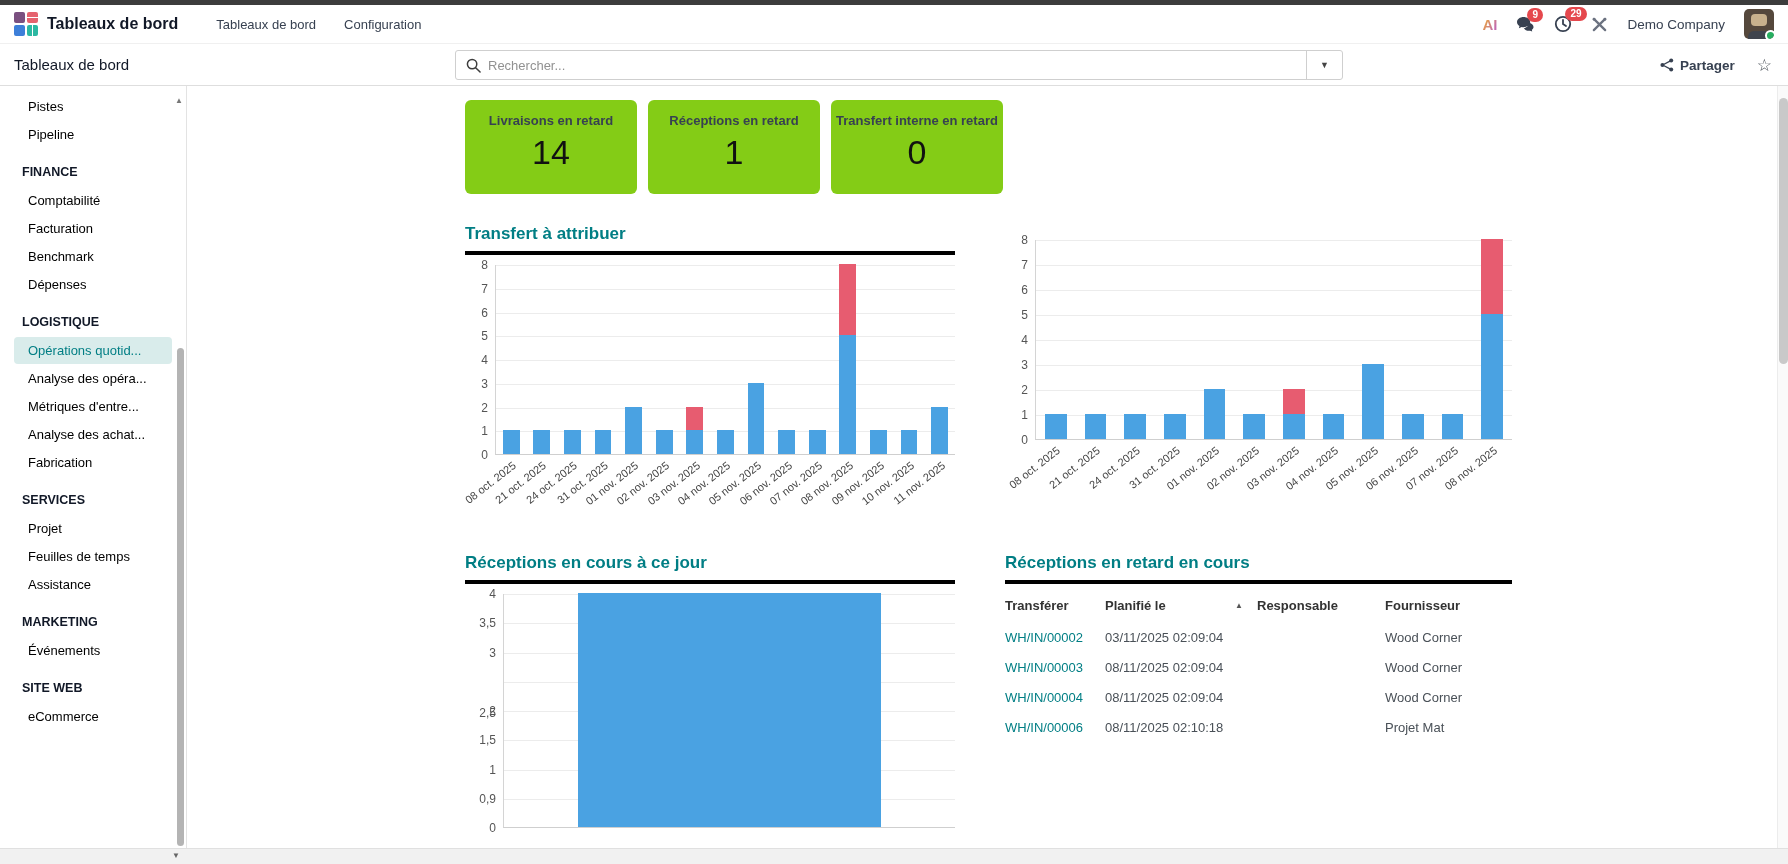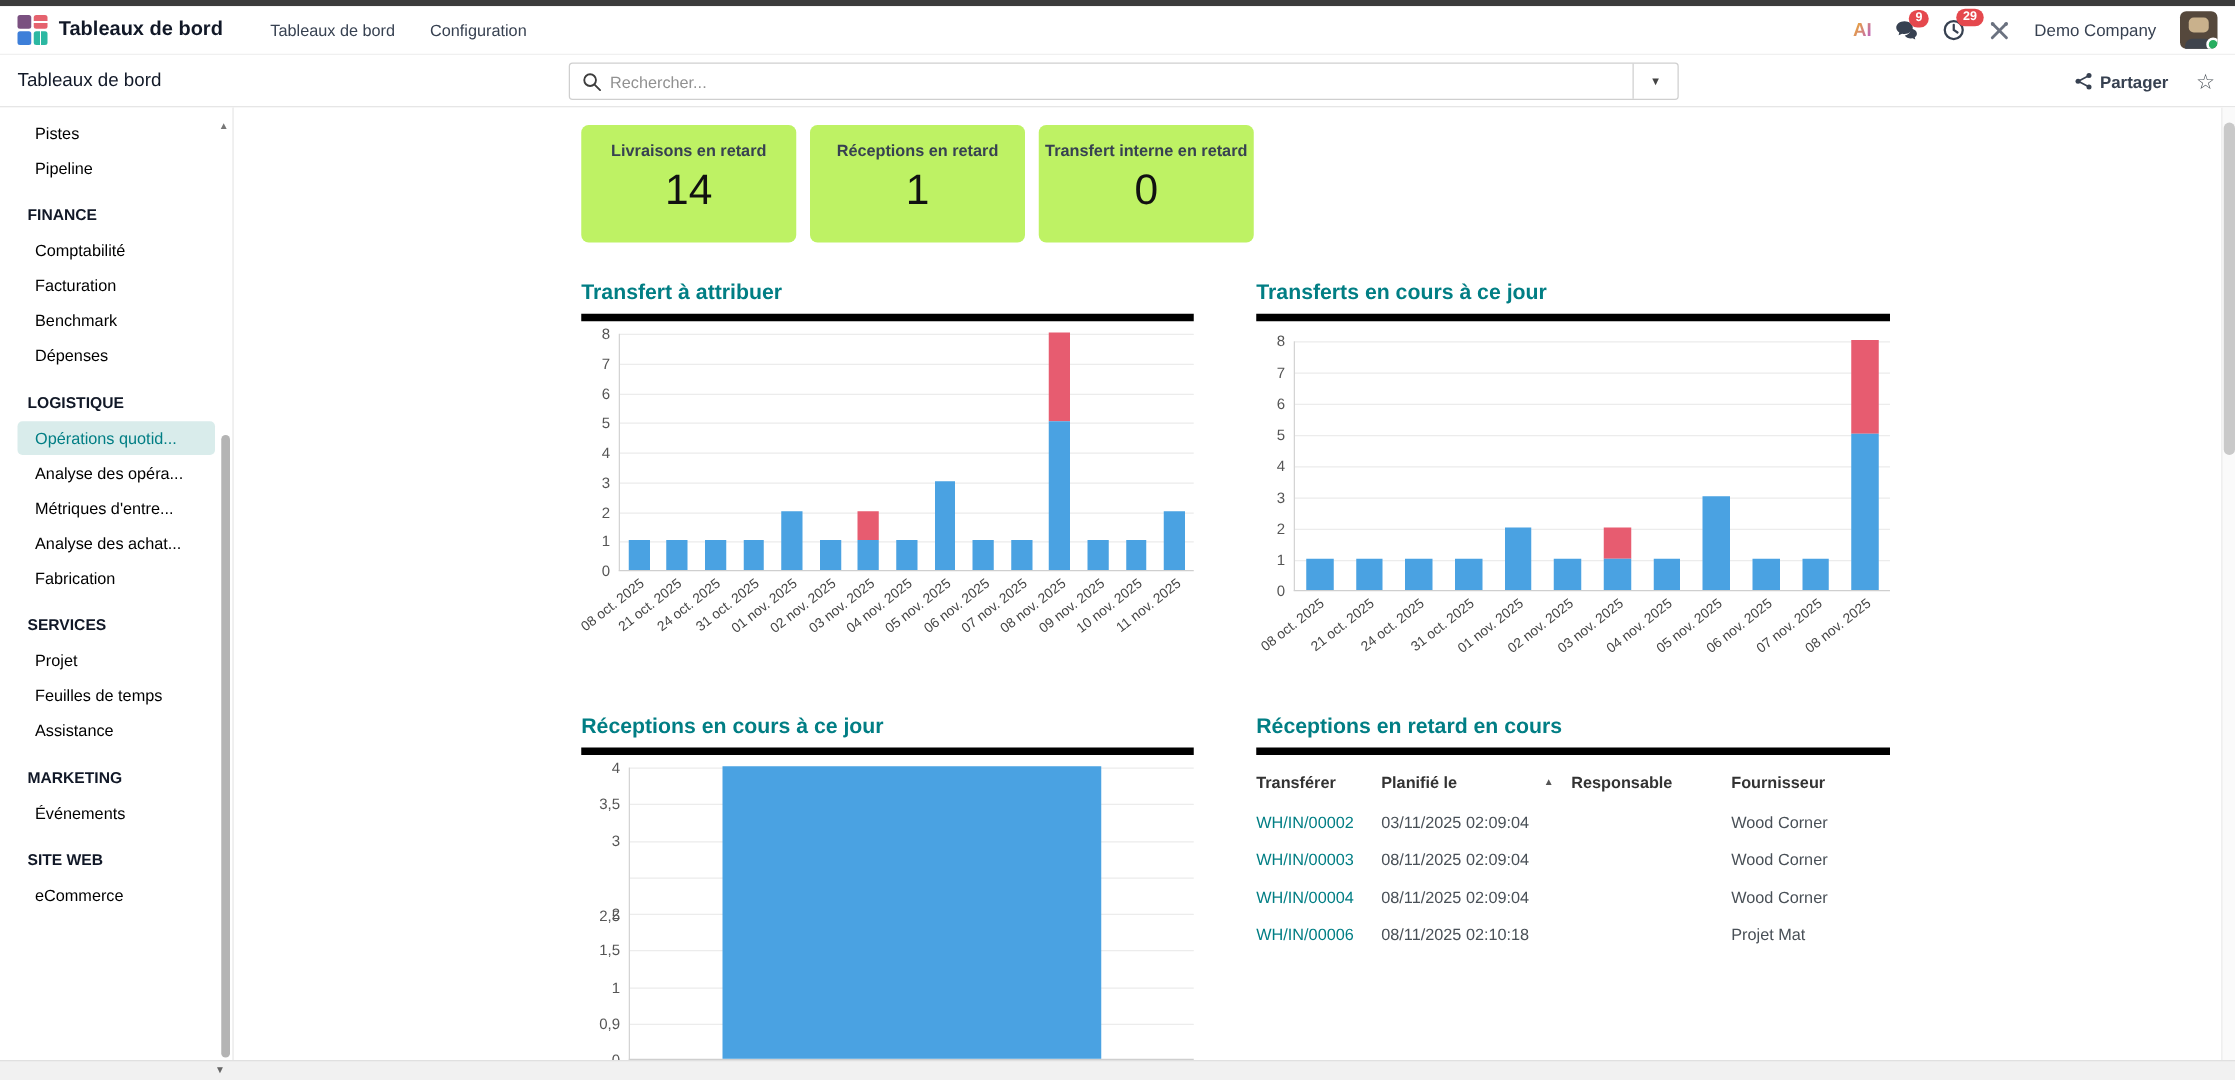--- a/index.html
+++ b/index.html
@@ -58,27 +58,27 @@
              border-radius:4px; cursor:pointer; white-space:nowrap; overflow:hidden; }
   .sb-item.active { background:#d9eceb; color:#017e84; }
   .sb-scroll-up { position:absolute; top:10px; right:3px; font-size:8px; color:#777; }
   .sb-thumb { position:absolute; right:2px; top:262px; width:7px; height:498px;
               background:#b4b4b4; border-radius:4px; }
 
   .content { flex:1; background:#fff; position:relative; overflow:hidden; }
   .dash { width:1050px; margin:14px 0 0 278px; }
 
   .kpi-row { display:flex; gap:11px; margin-bottom:30px; }
-  .kpi { width:172px; height:94px; background:#bef264; border-radius:6px; text-align:center; padding-top:13px; }
+  .kpi { width:172px; height:94px; background:#84cc16; border-radius:6px; text-align:center; padding-top:13px; }
   .kpi-label { font-size:13px; font-weight:700; color:#374151; }
   .kpi-value { font-size:34px; color:#111; margin-top:5px; }
 
   .grid { display:grid; grid-template-columns:490px 507px; column-gap:50px; row-gap:40px; }
   .panel-title { font-size:17px; font-weight:700; color:#017e84; padding-bottom:7px;
-                 border-bottom:6px solid #000000; margin-bottom:10px; }
+                 border-bottom:4px solid #000000; margin-bottom:10px; }
   .legend { display:flex; justify-content:center; gap:26px; font-size:12px; color:#555;
             margin:2px 0 8px; align-items:center; }
   .legend .sq { display:inline-block; width:11px; height:11px; border-radius:2px; margin-right:6px; vertical-align:-1px; }
 
   .plot-wrap { display:flex; }
   .yaxis { position:relative; }
   .ylab { position:absolute; right:7px; font-size:12px; color:#555; }
   .plotbox { flex:1; position:relative; border-left:1px solid #d4d4d4; border-bottom:1px solid #cfcfcf; }
   .gline { position:absolute; left:0; right:0; height:1px; background:#ececec; }
   .slots { position:absolute; left:0; right:0; top:0; bottom:0; display:flex; align-items:flex-end; }
@@ -377,21 +377,20 @@
               </div>
               <div class="xanchor" style="left: 90%;">
                 <span>10 nov. 2025</span>
               </div>
               <div class="xanchor" style="left: 96.6667%;">
                 <span>11 nov. 2025</span>
               </div>
             </div>
           </div>
           <div class="panel">
-            <div class="panel-title">Transferts en cours à ce jour</div>
             <div class="plot-wrap" style="margin-top: 16px;">
               <div class="yaxis" style="width: 30px; height: 200px;">
                 <span class="ylab" style="top: 193px;">0</span>
                 <span class="ylab" style="top: 168px;">1</span>
                 <span class="ylab" style="top: 143px;">2</span>
                 <span class="ylab" style="top: 118px;">3</span>
                 <span class="ylab" style="top: 93px;">4</span>
                 <span class="ylab" style="top: 68px;">5</span>
                 <span class="ylab" style="top: 43px;">6</span>
                 <span class="ylab" style="top: 18px;">7</span>

